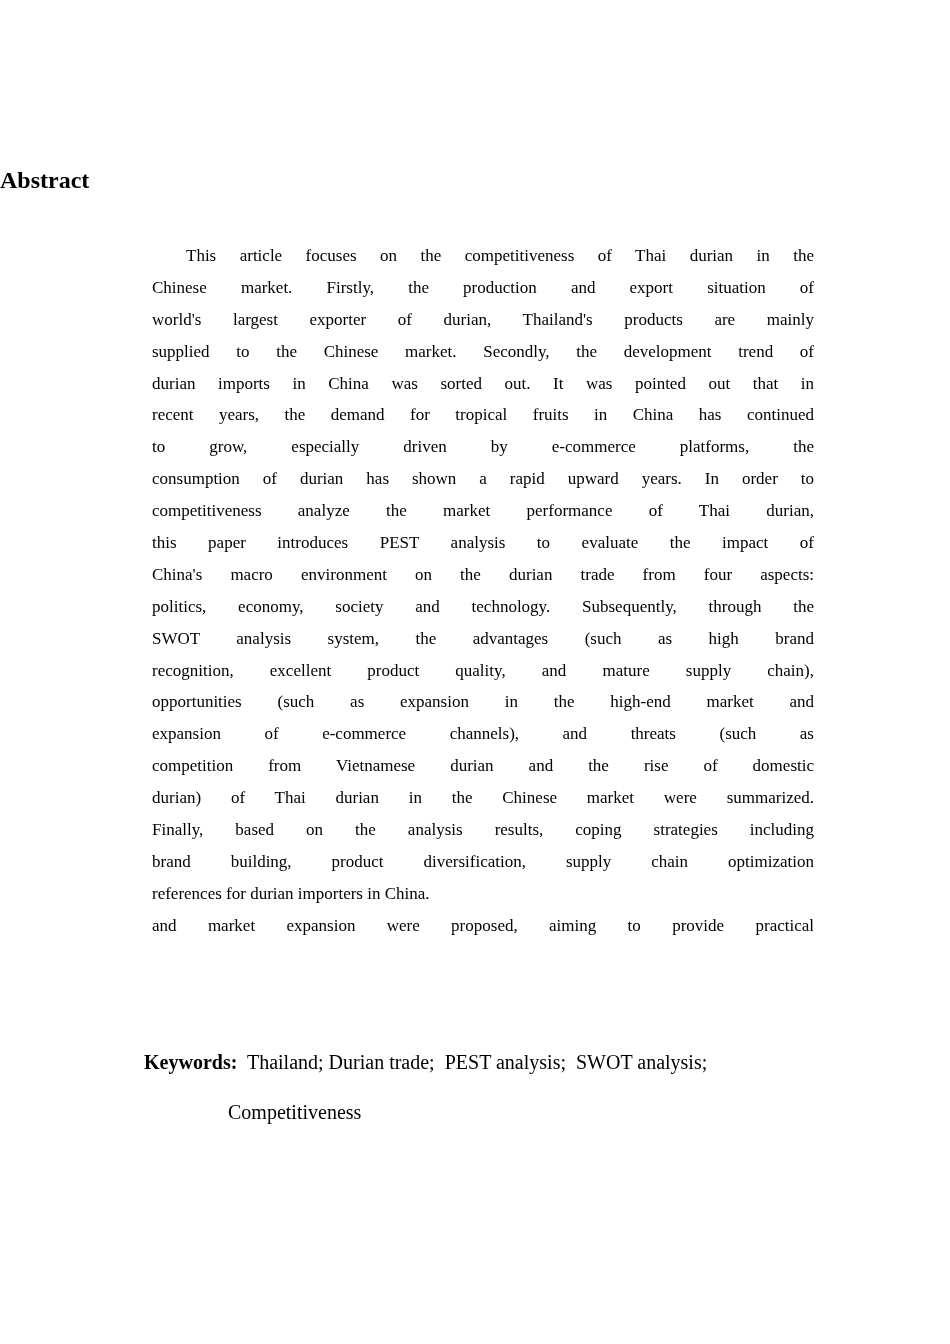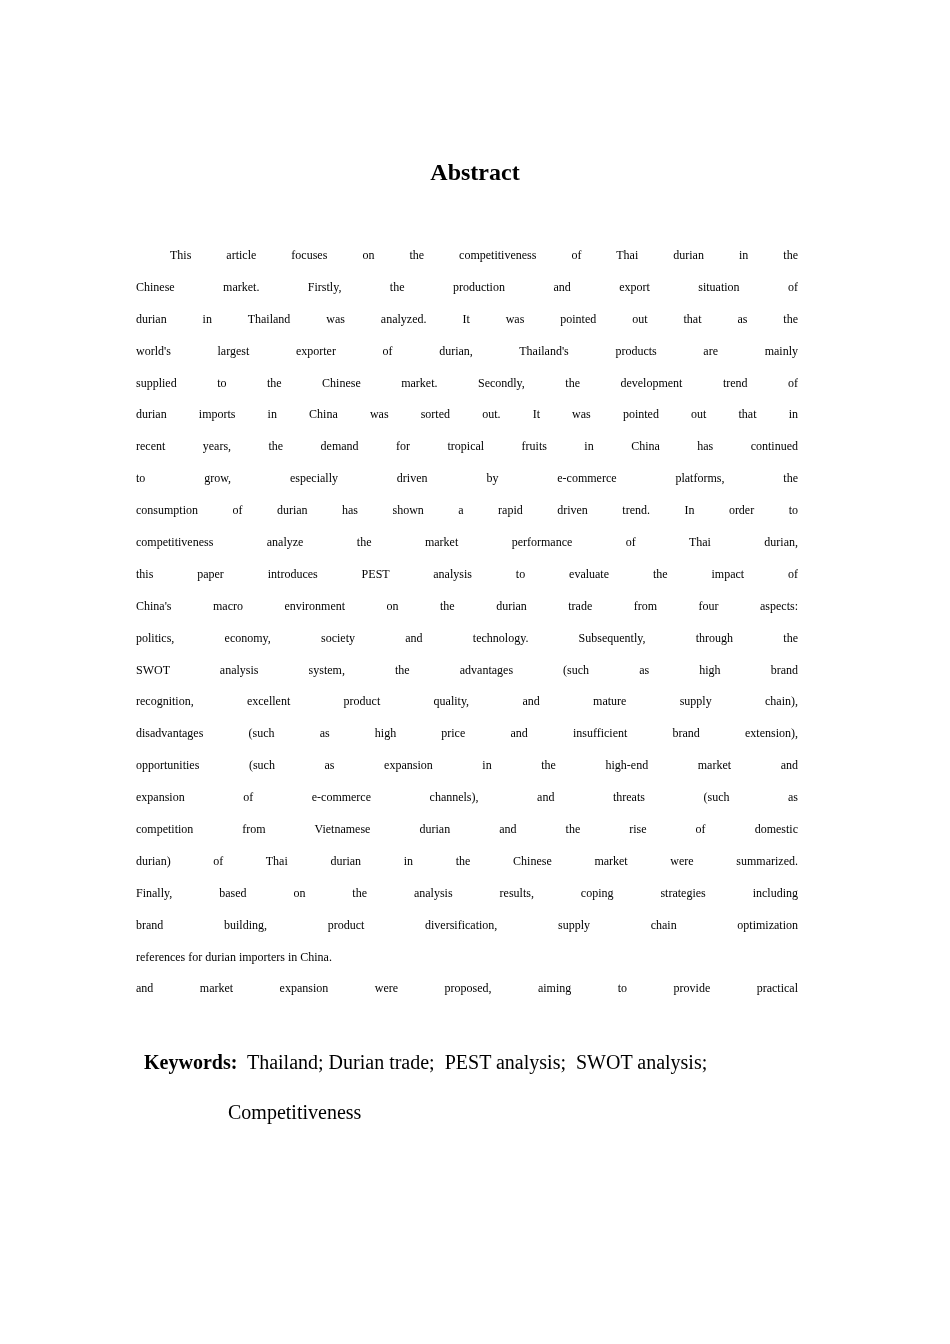--- a/index.html
+++ b/index.html
@@ -1,51 +1,49 @@
 <!DOCTYPE html>
 <html><head>
 <meta charset="utf-8">
 <style>
   html, body { margin: 0; padding: 0; background: #ffffff; }
   body { width: 950px; height: 1344px; position: relative; overflow: hidden; }
   .page { position: absolute; left: 0; top: 0; width: 950px; height: 1344px; background: #fff; color: #000;
           font-family: "Liberation Serif", "DejaVu Serif", serif; }
-  .title { position: absolute; top: 156px; left: 0; width: 950px; text-align: center;
+  .title { position: absolute; top: 164px; left: 0; width: 950px; 
            font-size: 24px; font-weight: bold; line-height: 32px; }
-  .abstract { position: absolute; left: 136px; top: 240px; width: 662px; font-size: 12px; }
+  .abstract { position: absolute; left: 152px; top: 240px; width: 662px; font-size: 17px; }
   .line { height: 31.9px; line-height: 31.9px; text-align: justify; text-align-last: justify; white-space: normal; word-spacing: 0; }
   .line.first { text-indent: 34px; }
   .line.last { text-align-last: left; }
   .keywords { position: absolute; left: 144px; top: 1047px; font-size: 20px; line-height: 30px; white-space: pre; }
   .kw-label { font-weight: bold; }
   .kw-cont { position: absolute; left: 228px; top: 1097px; font-size: 20px; line-height: 30px; }
 </style>
 </head>
 <body>
 
 <div class="page">
   <div class="title">Abstract</div>
 
   <div class="abstract">
     <div class="line first">This article focuses on the competitiveness of Thai durian in the</div>
     <div class="line">Chinese market. Firstly, the production and export situation of</div>
-    <div class="line">durian in Thailand was analyzed. It was pointed out that as the</div>
     <div class="line">world's largest exporter of durian, Thailand's products are mainly</div>
     <div class="line">supplied to the Chinese market. Secondly, the development trend of</div>
     <div class="line">durian imports in China was sorted out. It was pointed out that in</div>
     <div class="line">recent years, the demand for tropical fruits in China has continued</div>
     <div class="line">to grow, especially driven by e-commerce platforms, the</div>
-    <div class="line">consumption of durian has shown a rapid driven trend. In order to</div>
+    <div class="line">consumption of durian has shown a rapid upward years. In order to</div>
     <div class="line">competitiveness analyze the market performance of Thai durian,</div>
     <div class="line">this paper introduces PEST analysis to evaluate the impact of</div>
     <div class="line">China's macro environment on the durian trade from four aspects:</div>
     <div class="line">politics, economy, society and technology. Subsequently, through the</div>
     <div class="line">SWOT analysis system, the advantages (such as high brand</div>
     <div class="line">recognition, excellent product quality, and mature supply chain),</div>
-    <div class="line">disadvantages (such as high price and insufficient brand extension),</div>
     <div class="line">opportunities (such as expansion in the high-end market and</div>
     <div class="line">expansion of e-commerce channels), and threats (such as</div>
     <div class="line">competition from Vietnamese durian and the rise of domestic</div>
     <div class="line">durian) of Thai durian in the Chinese market were summarized.</div>
     <div class="line">Finally, based on the analysis results, coping strategies including</div>
     <div class="line">brand building, product diversification, supply chain optimization</div>
     <div class="line last">references for durian importers in China.</div>
     <div class="line">and market expansion were proposed, aiming to provide practical</div>
   </div>
 

